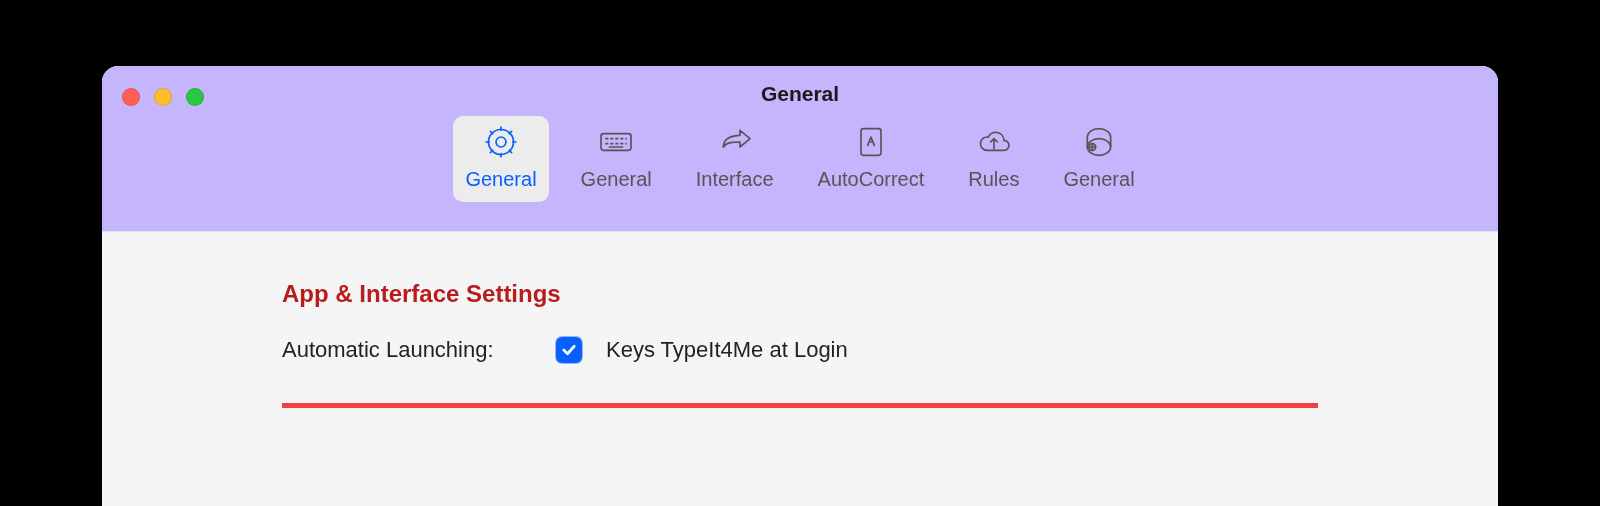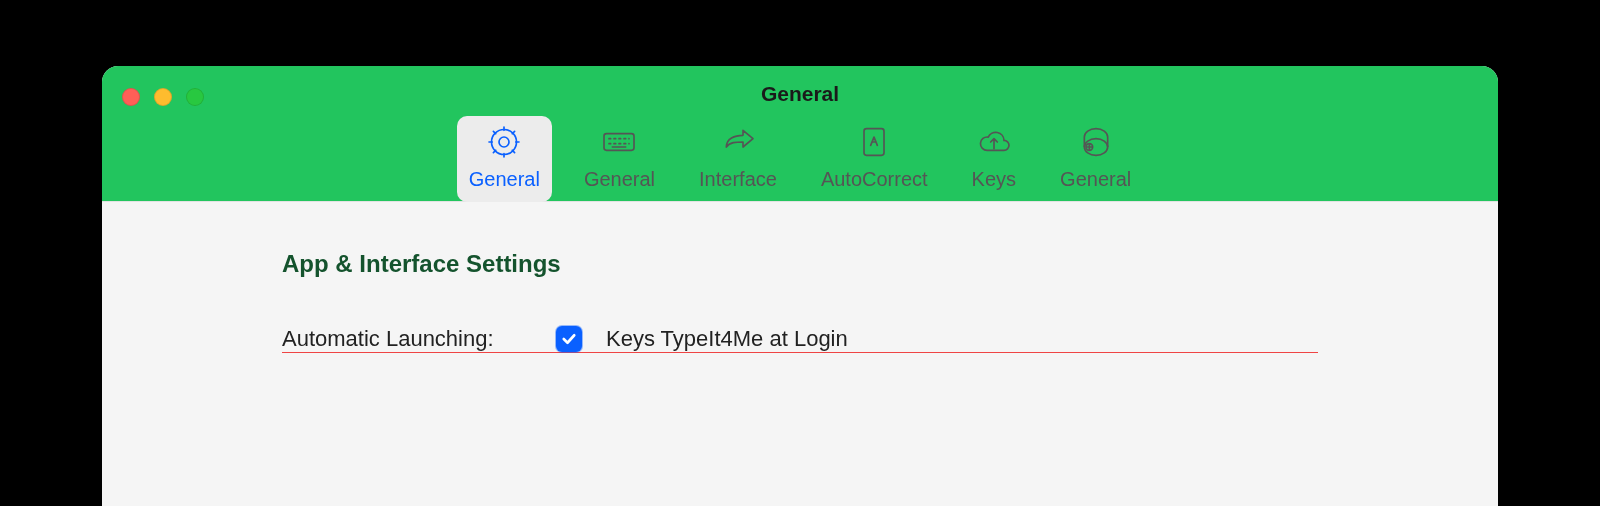--- a/index.html
+++ b/index.html
@@ -14,22 +14,22 @@
     left: 102px;
     top: 66px;
     width: 1396px;
     height: 440px;
     background: #f5f5f5;
     border-radius: 16px 16px 0 0;
     box-shadow: 0 0 0 1px rgba(0,0,0,0.08);
     overflow: hidden;
   }
   .titlebar {
-    height: 136px;
-    background: #22c55e;
+    height: 166px;
+    background: #c4b5fd;
     border-bottom: 1px solid #e3e3e3;
     position: relative;
   }
   .traffic {
     position: absolute;
     top: 22px;
     left: 20px;
     display: flex;
     gap: 14px;
   }
@@ -82,30 +82,31 @@
   .ic { width: 40px; height: 40px; display:flex; align-items:center; justify-content:center; }
   .ic svg { width: 40px; height: 40px; stroke: #555; fill: none; stroke-width: 2; }
   .tbitem.selected .ic svg { stroke: #0a60ff; }
 
   .content {
     padding: 48px 180px 0;
   }
   .section-title {
     font-size: 24px;
     font-weight: 700;
-    color: #14532d;
-    margin-bottom: 48px;
+    color: #b91c1c;
+    margin-bottom: 29px;
   }
   .row {
     display: flex;
     align-items: center;
     gap: 24px;
     font-size: 22px;
     color: #222;
-    border-bottom: 1px solid #ef4444;
+    padding-bottom: 40px;
+    border-bottom: 5px solid #ef4444;
   }
   .row .label { min-width: 250px; }
   .chk {
     width: 26px; height: 26px; border-radius: 6px;
     background: #0a60ff;
     display: flex; align-items: center; justify-content: center;
     box-shadow: 0 0 0 1px rgba(10,96,255,0.4);
   }
   .chk svg { width: 18px; height: 18px; stroke: #fff; stroke-width: 3.5; fill: none; stroke-linecap: round; stroke-linejoin: round; }
 </style>
@@ -166,21 +167,21 @@
 
 
 
       <div class="tbitem">
         <div class="ic">
           <svg viewBox="0 0 48 48">
               <path d="M16 34a8 8 0 1 1 1-15.9A10 10 0 0 1 36 22a6 6 0 0 1 0 12H16z"></path>
               <path d="M24 32V20M20 24l4-4 4 4" stroke-linecap="round" stroke-linejoin="round"></path>
             </svg>
         </div>
-        <div class="lbl">Keys</div>
+        <div class="lbl">Rules</div>
       </div>
 
       <div class="tbitem">
         <div class="ic">
           <svg viewBox="0 0 48 48">
               <path d="M10 30a14 10 0 1 0 28 0 14 10 0 1 0-28 0"></path>
               <path d="M10 30V18a14 10 0 1 1 28 0v12"></path>
               <circle cx="16" cy="30" r="4"></circle>
               <path d="M16 27v6M13 30h6" stroke-linecap="round"></path>
             </svg>

